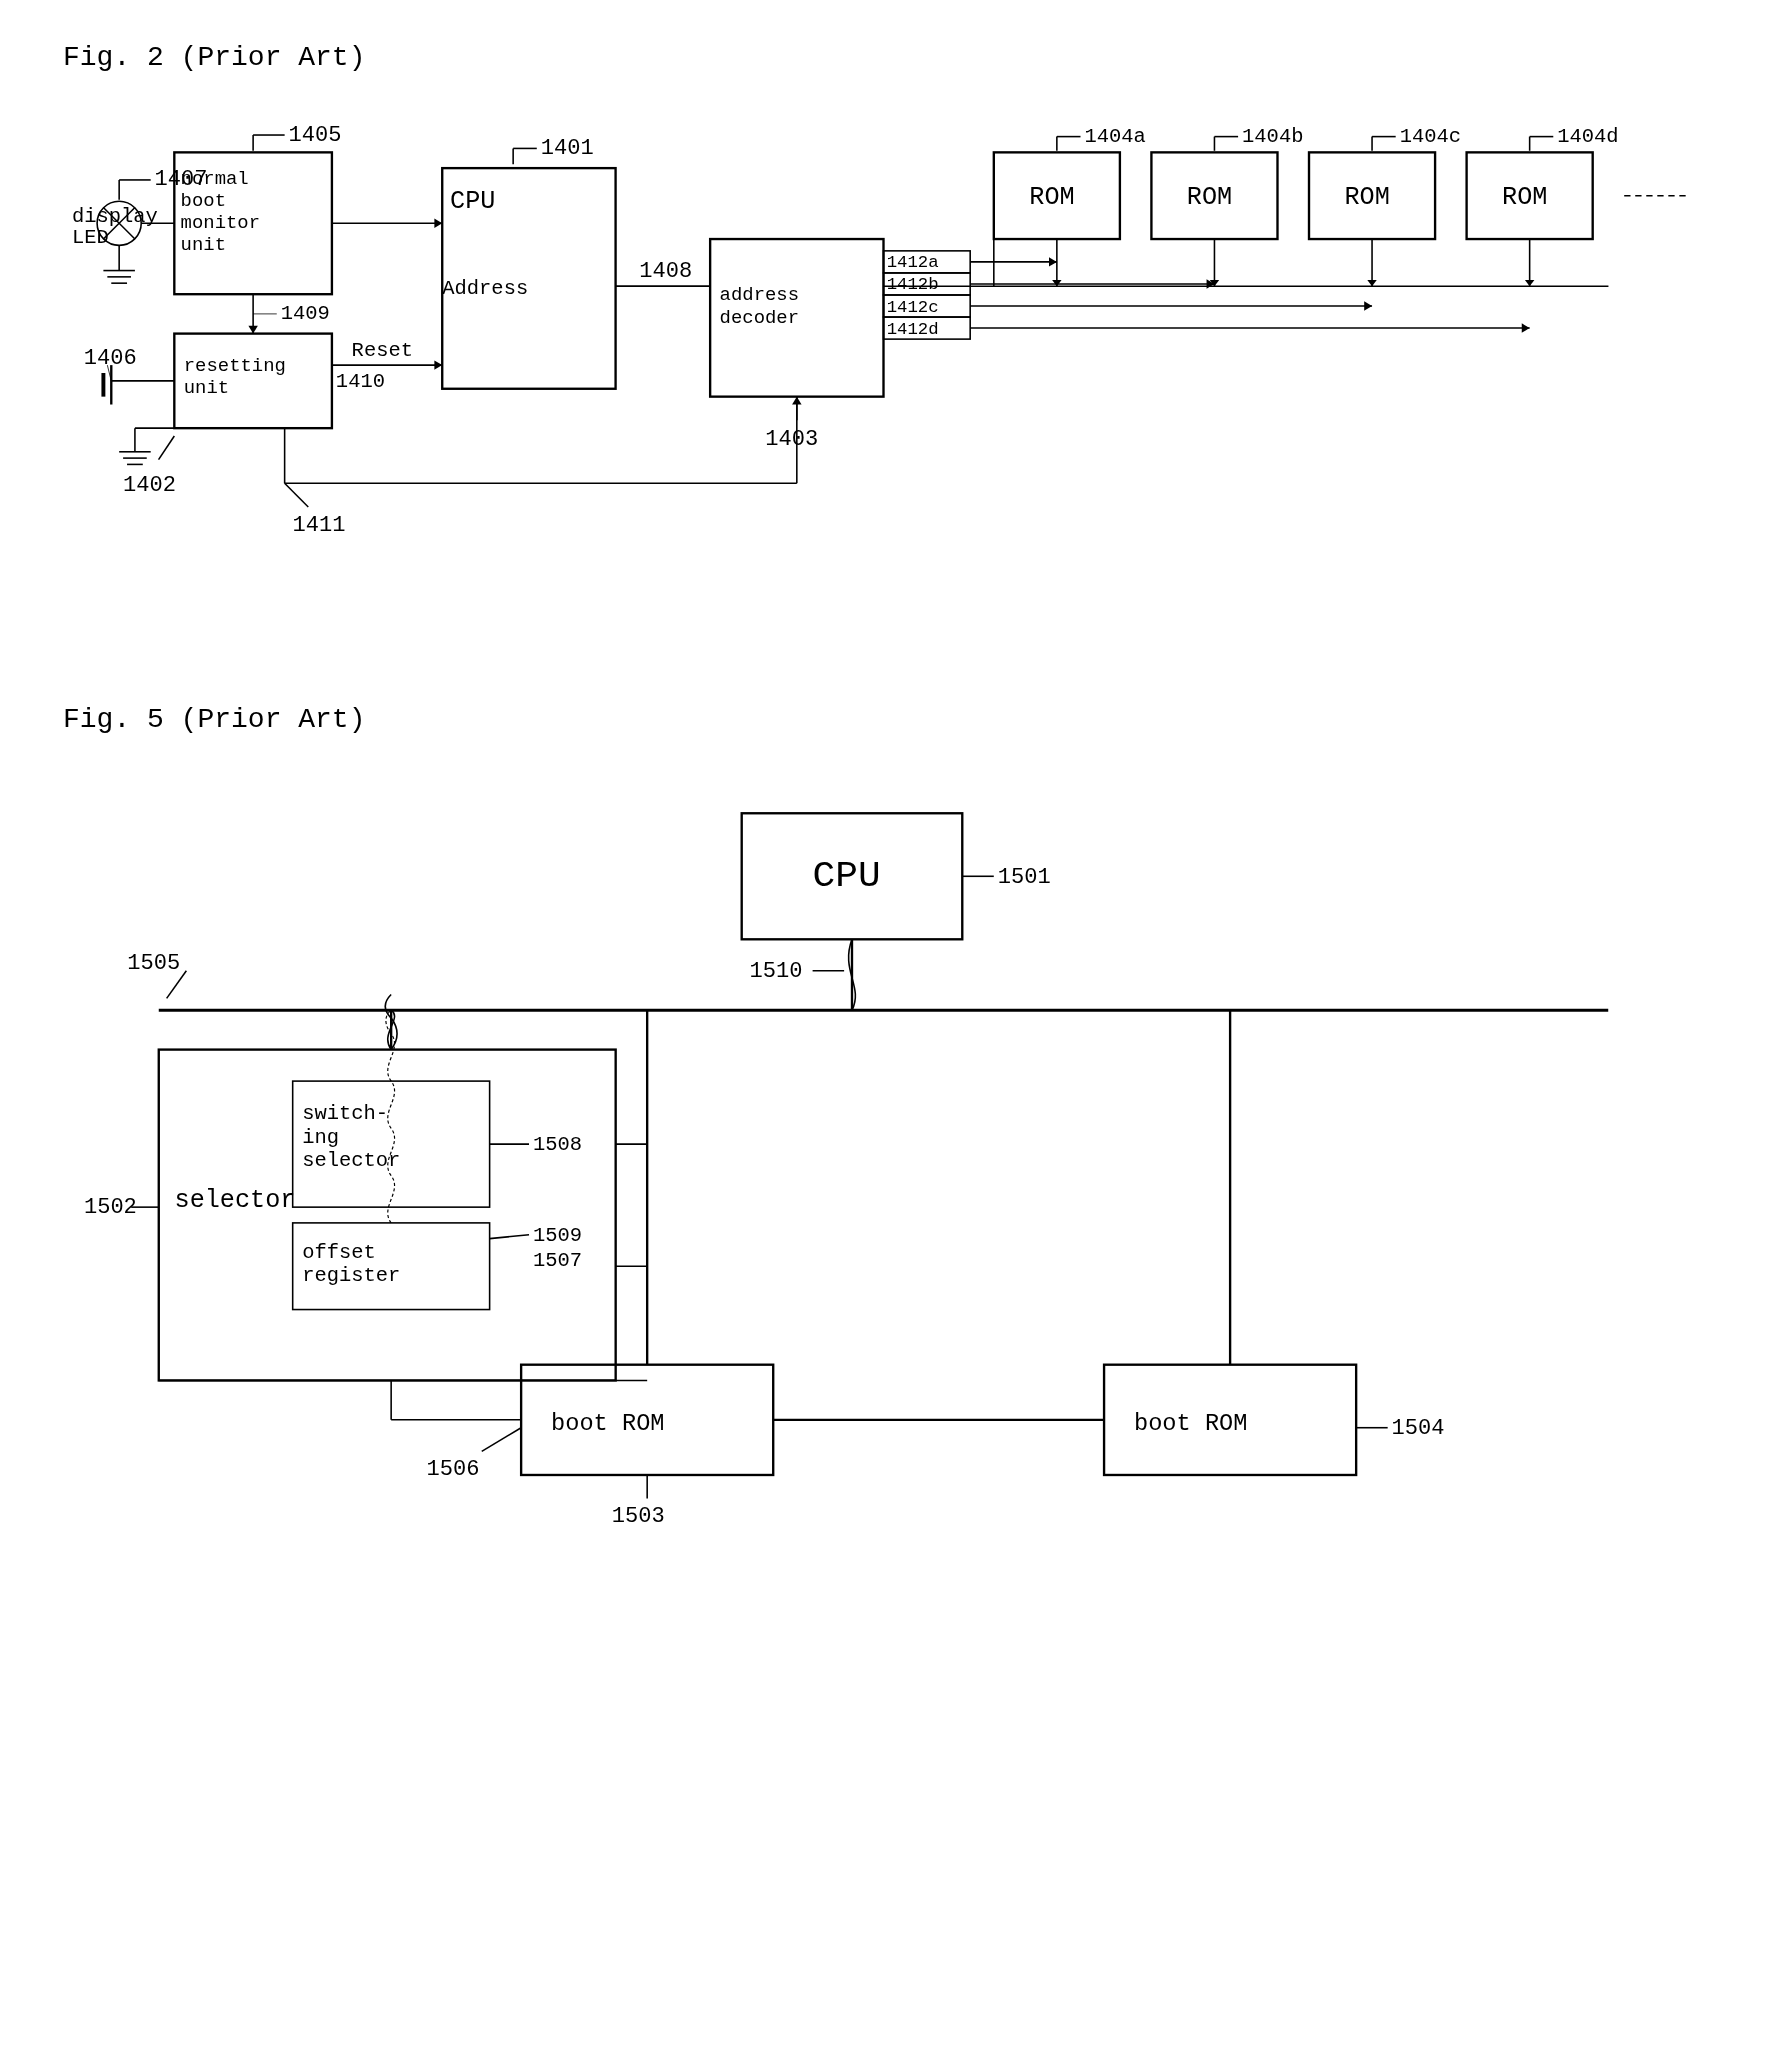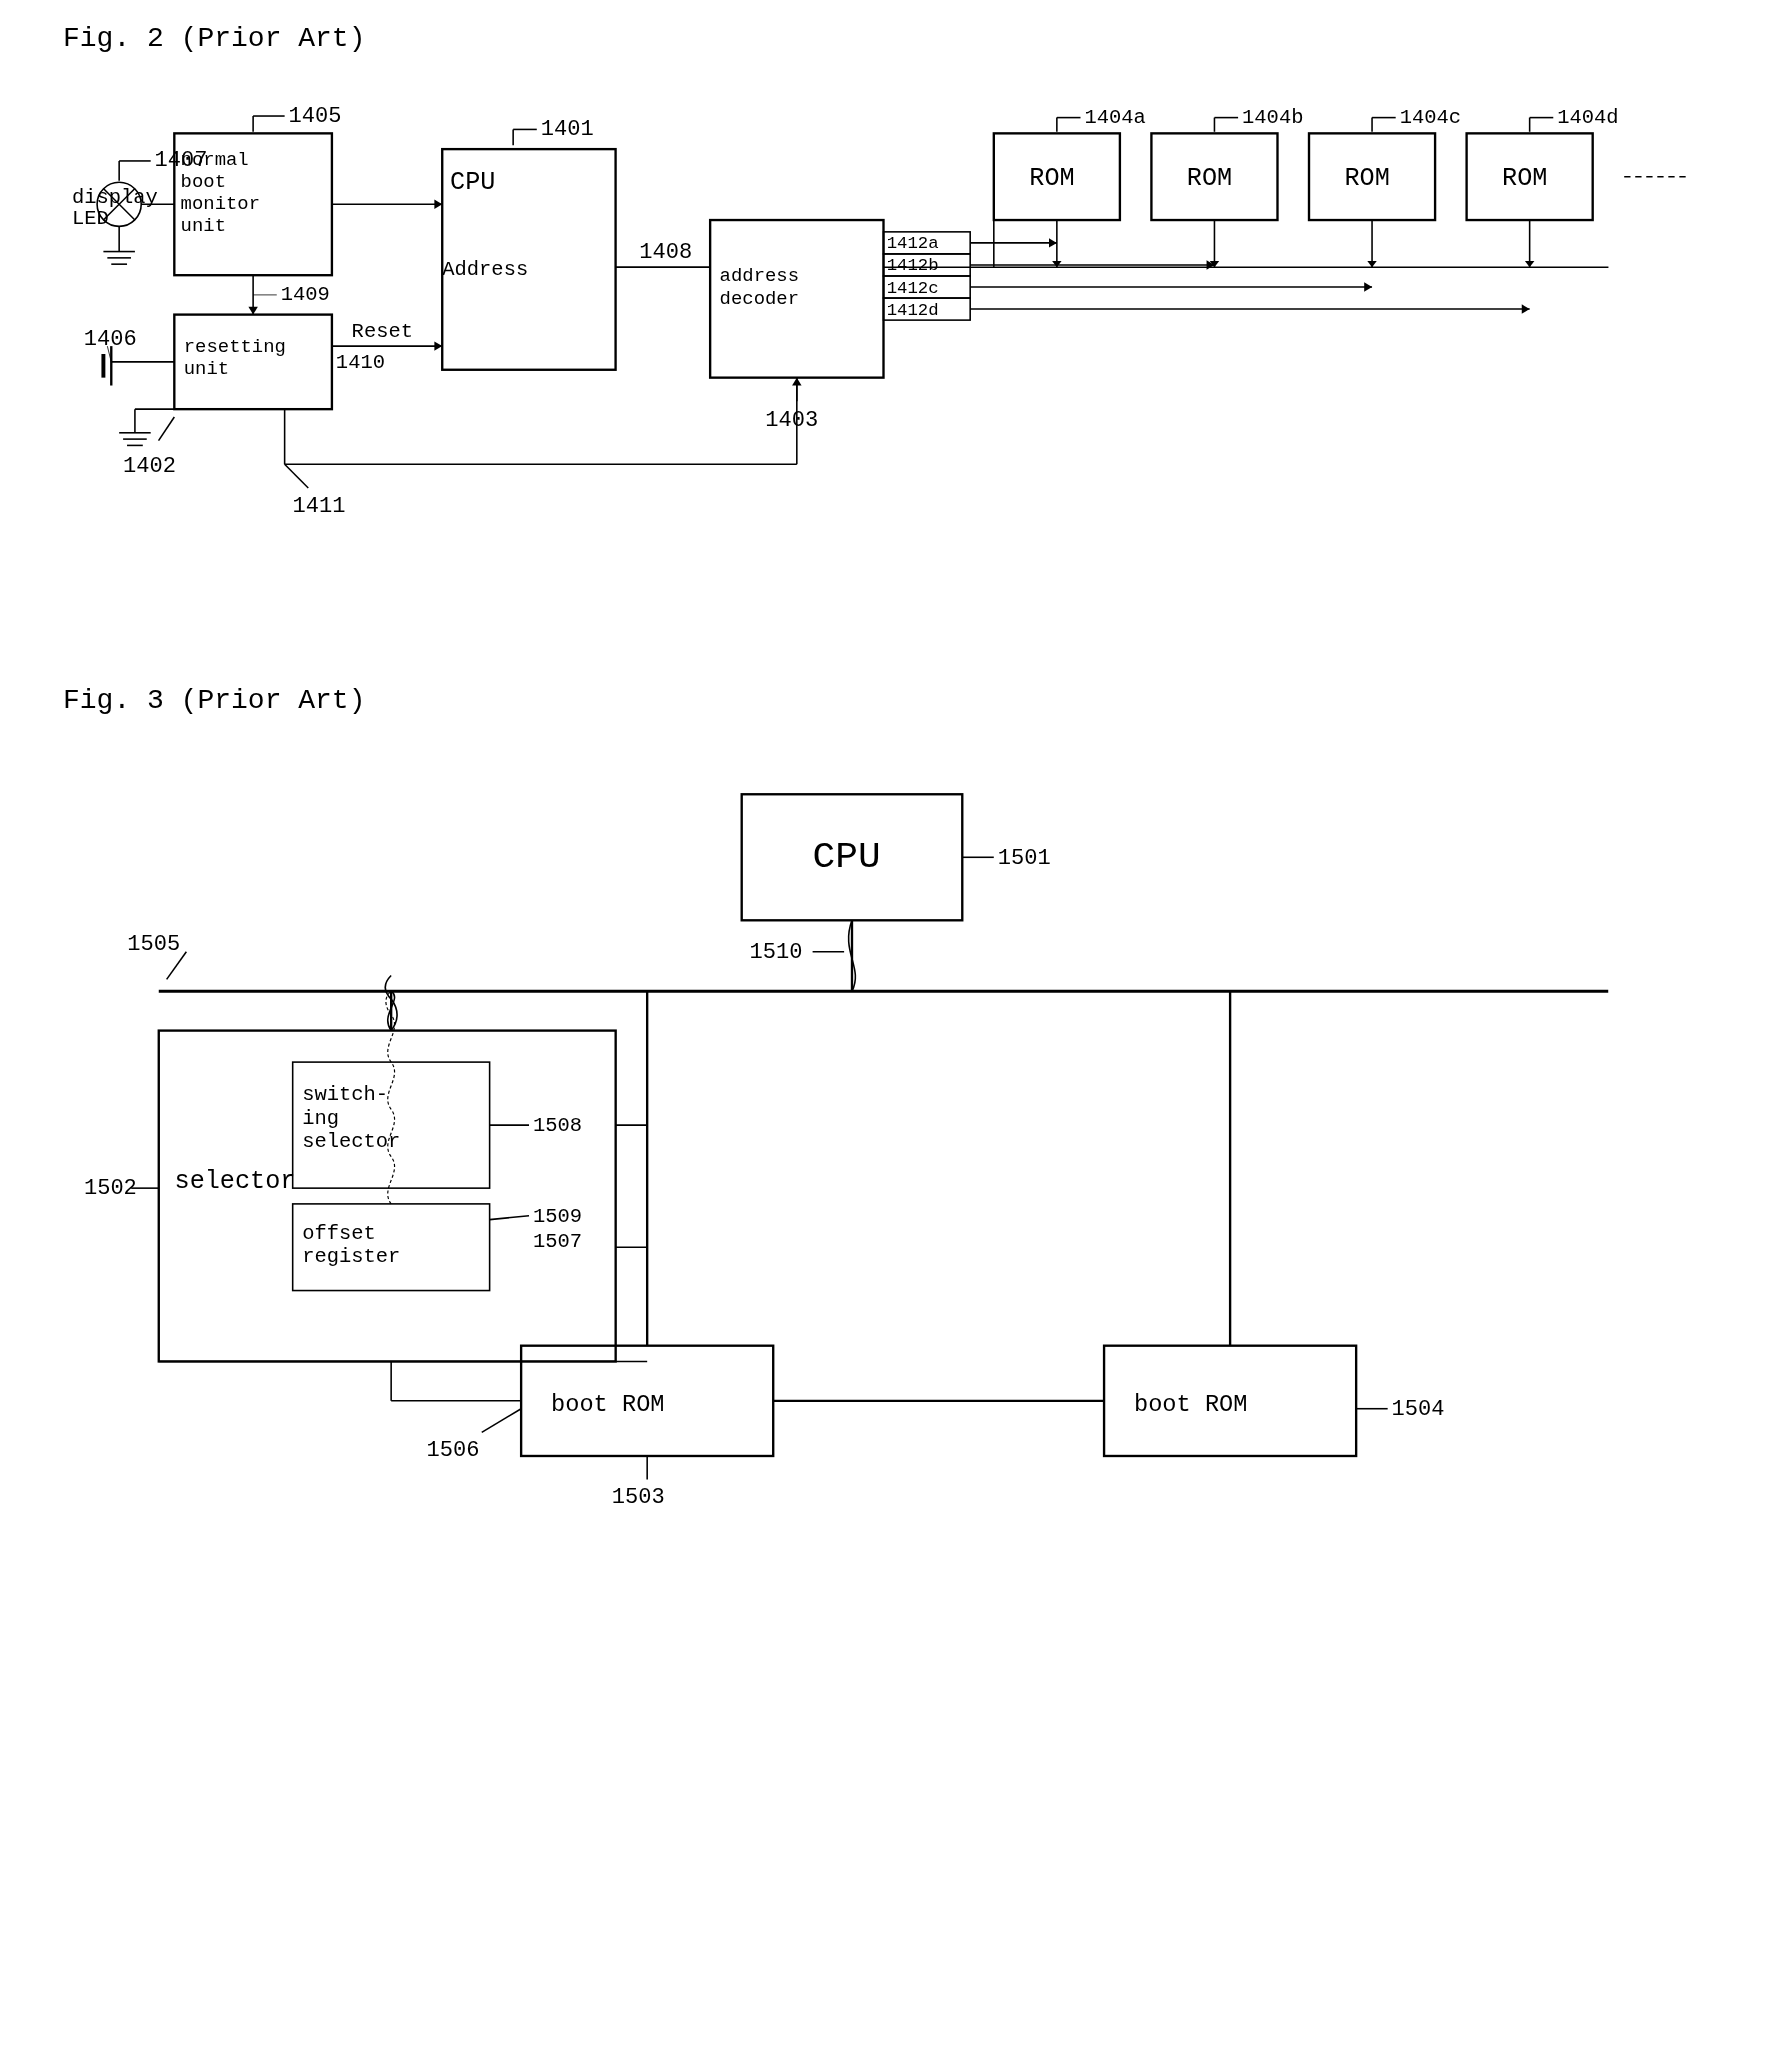--- a/index.html
+++ b/index.html
@@ -8,21 +8,21 @@
       font-family: 'Courier New', Courier, monospace;
       width: 1767px;
       min-height: 2066px;
       position: relative;
     }
     .page {
       width: 1767px;
       min-height: 2066px;
       background: #fff;
       position: relative;
-      padding: 23px 63px;
+      padding: 42px 63px;
     }
     .fig-title {
       font-size: 28px;
       font-weight: normal;
       margin-bottom: 31.5px;
       font-family: 'Courier New', Courier, monospace;
     }
     .diagram-container {
       position: relative;
       width: 1639px;
@@ -194,21 +194,21 @@
 
         <line x1="280" y1="480" x2="310" y2="510" stroke="#000" stroke-width="2"></line>
         <text x="290" y="540" font-family="Courier New" font-size="28">1411</text>
 
         <line x1="700" y1="230" x2="820" y2="230" stroke="#000" stroke-width="2"></line>
       </svg>
     </div>
   </div>
 
   <div class="section">
-    <div class="fig-title">Fig. 3 (Prior Art)</div>
+    <div class="fig-title">Fig. 5 (Prior Art)</div>
     <div class="diagram-container">
       <svg width="1639" height="772" viewBox="0 0 2080 980">
 
         <rect x="860" y="60" width="280" height="160" fill="none" stroke="#000" stroke-width="3"></rect>
         <text x="950" y="152" font-family="Courier New" font-size="48">CPU</text>
 
         <line x1="1140" y1="140" x2="1180" y2="140" stroke="#000" stroke-width="2"></line>
         <text x="1185" y="148" font-family="Courier New" font-size="28">1501</text>
 
         <line x1="120" y1="310" x2="1960" y2="310" stroke="#000" stroke-width="4"></line>

